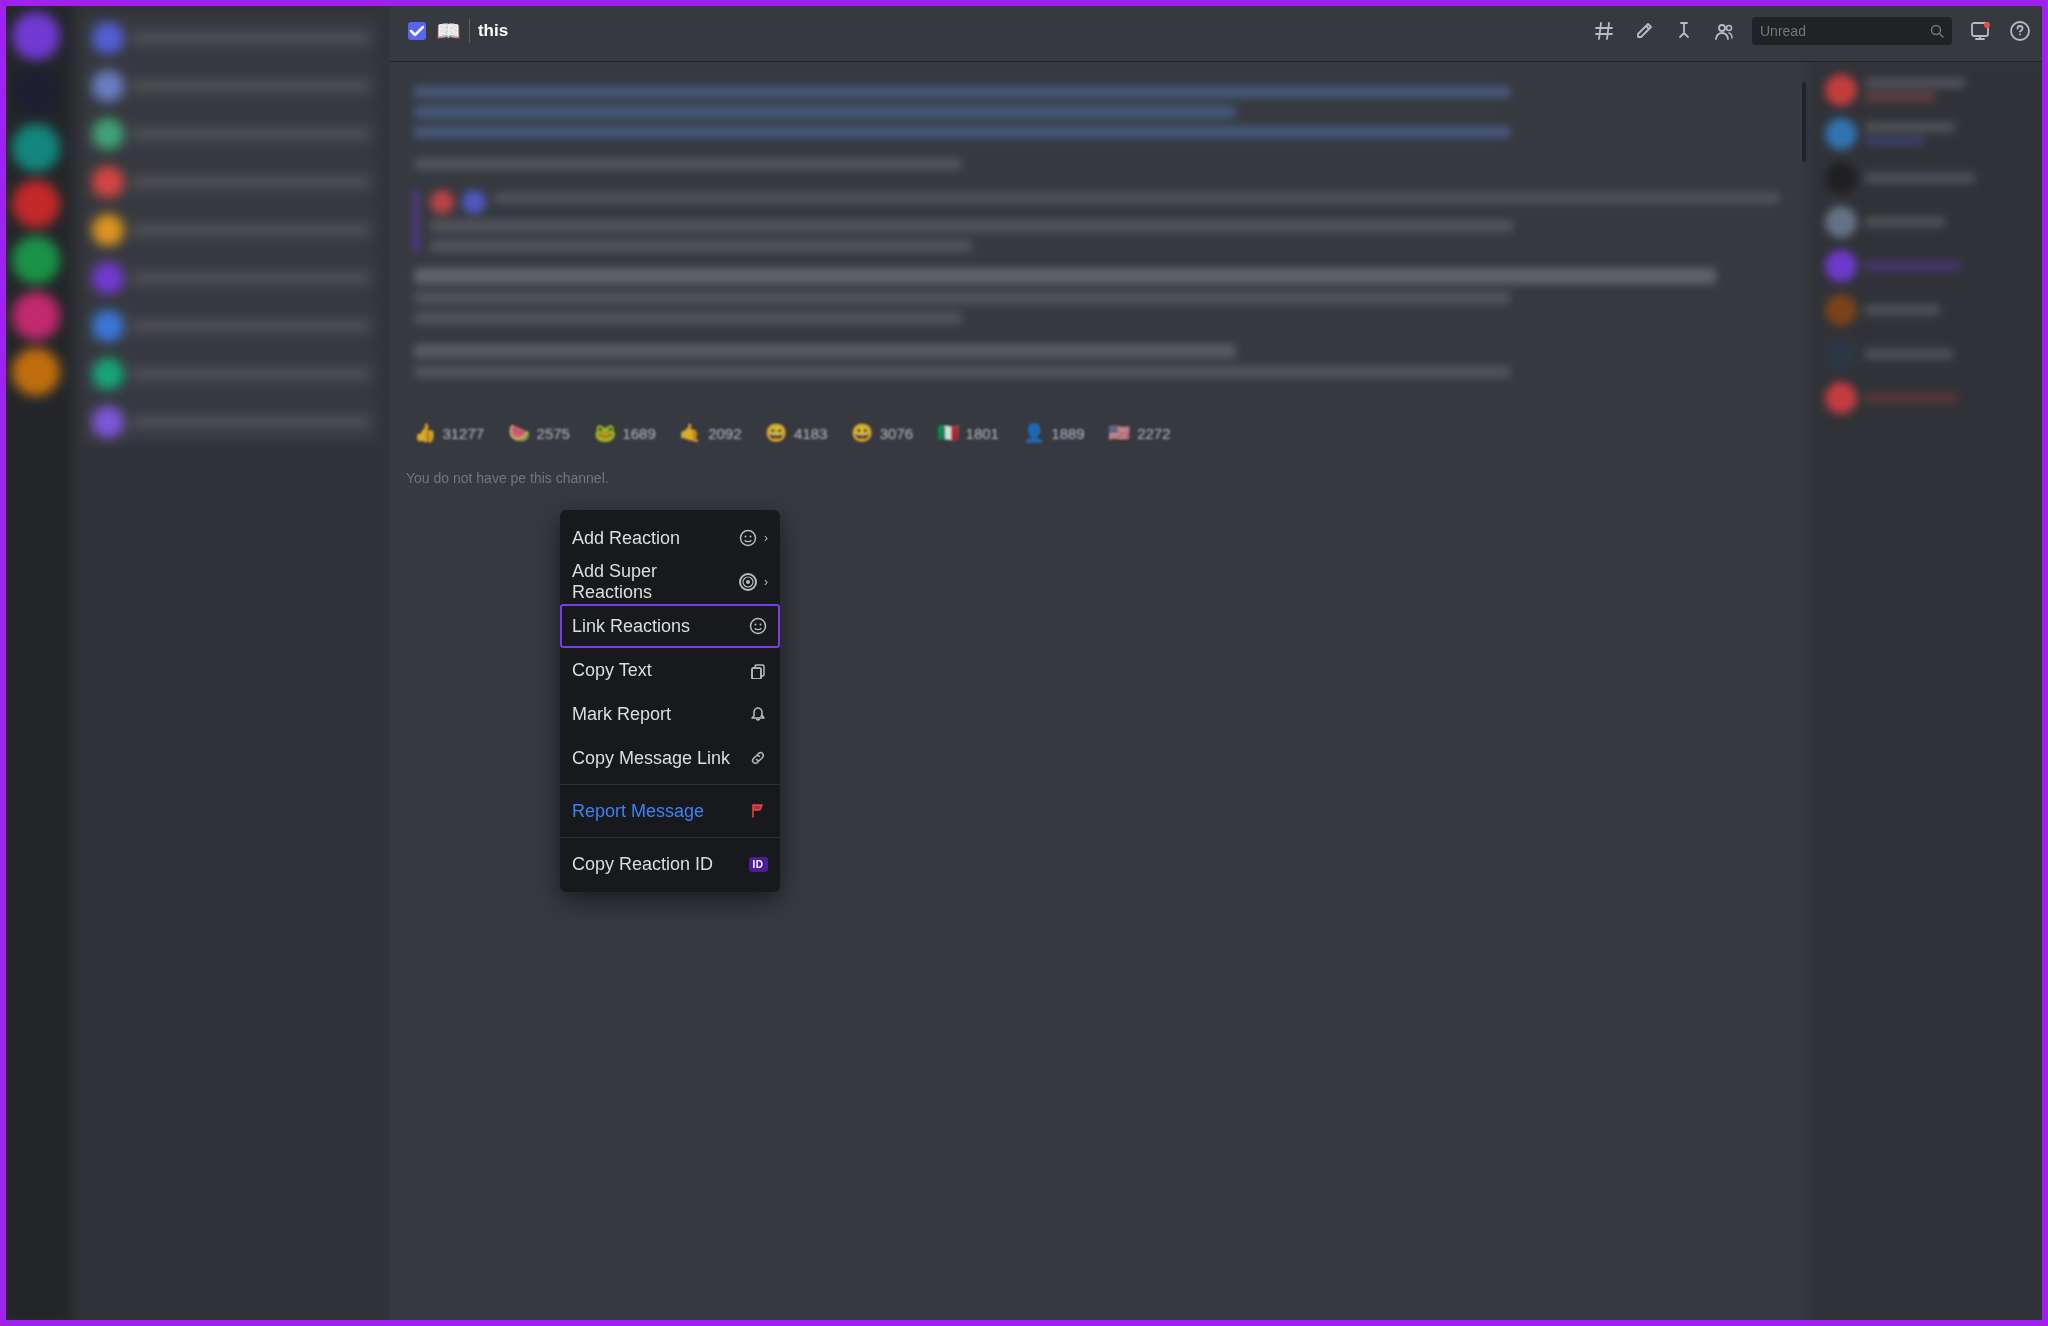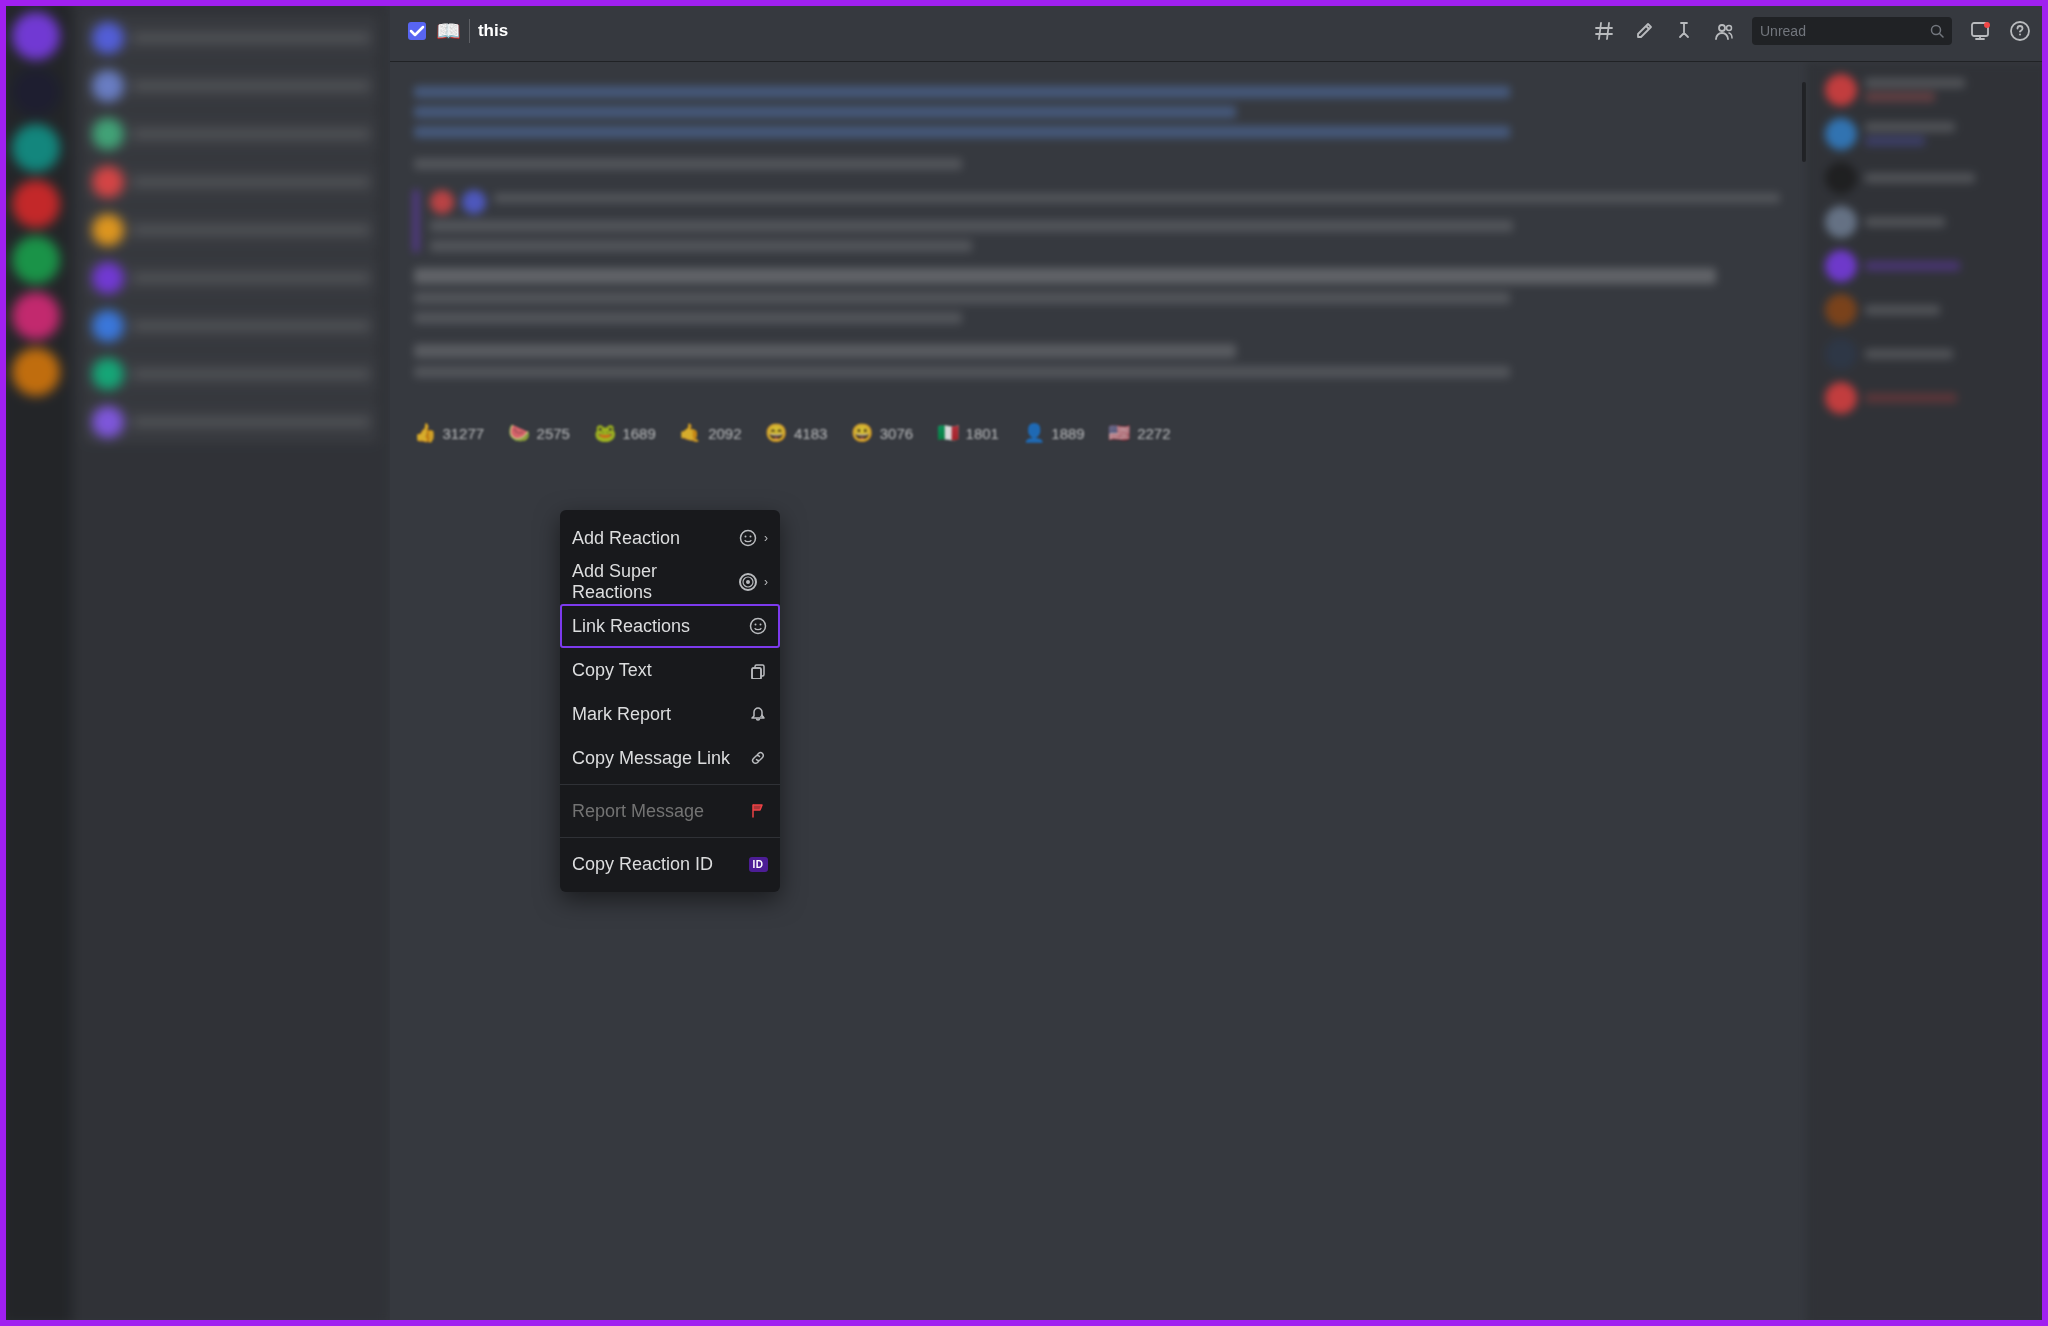--- a/index.html
+++ b/index.html
@@ -344,21 +344,21 @@
       padding: 8px 12px;
       cursor: pointer;
       color: #dcddde;
       font-size: 14px;
       font-weight: 500;
       height: 44px;
       position: relative;
     }
 
     .menu-item.danger {
-      color: #737373;
+      color: #3b82f6;
     }
 
     .menu-item.highlighted {
       background: transparent;
       outline: 2px solid #7c3aed;
       outline-offset: -2px;
       border-radius: 3px;
     }
 
     .menu-item-left {
@@ -639,20 +639,23 @@
         <div class="reaction-item">
           <span class="reaction-emoji">👤</span>
           <span>1889</span>
         </div>
         <div class="reaction-item">
           <span class="reaction-emoji">🇺🇸</span>
           <span>2272</span>
         </div>
       </div>
 
+      <div class="bottom-bar">
+        <span class="bottom-bar-text">You do not have pe                              this channel.</span>
+      </div>
 
       <div class="scroll-track" style="position:absolute;right:0;top:0;bottom:0;width:8px;">
         <div class="scroll-thumb"></div>
       </div>
     </div>
 
     <div class="right-sidebar">
       <div class="right-sidebar-inner">
         <div class="right-user-item">
           <div class="right-avatar" style="background:#e53e3e;"></div>

